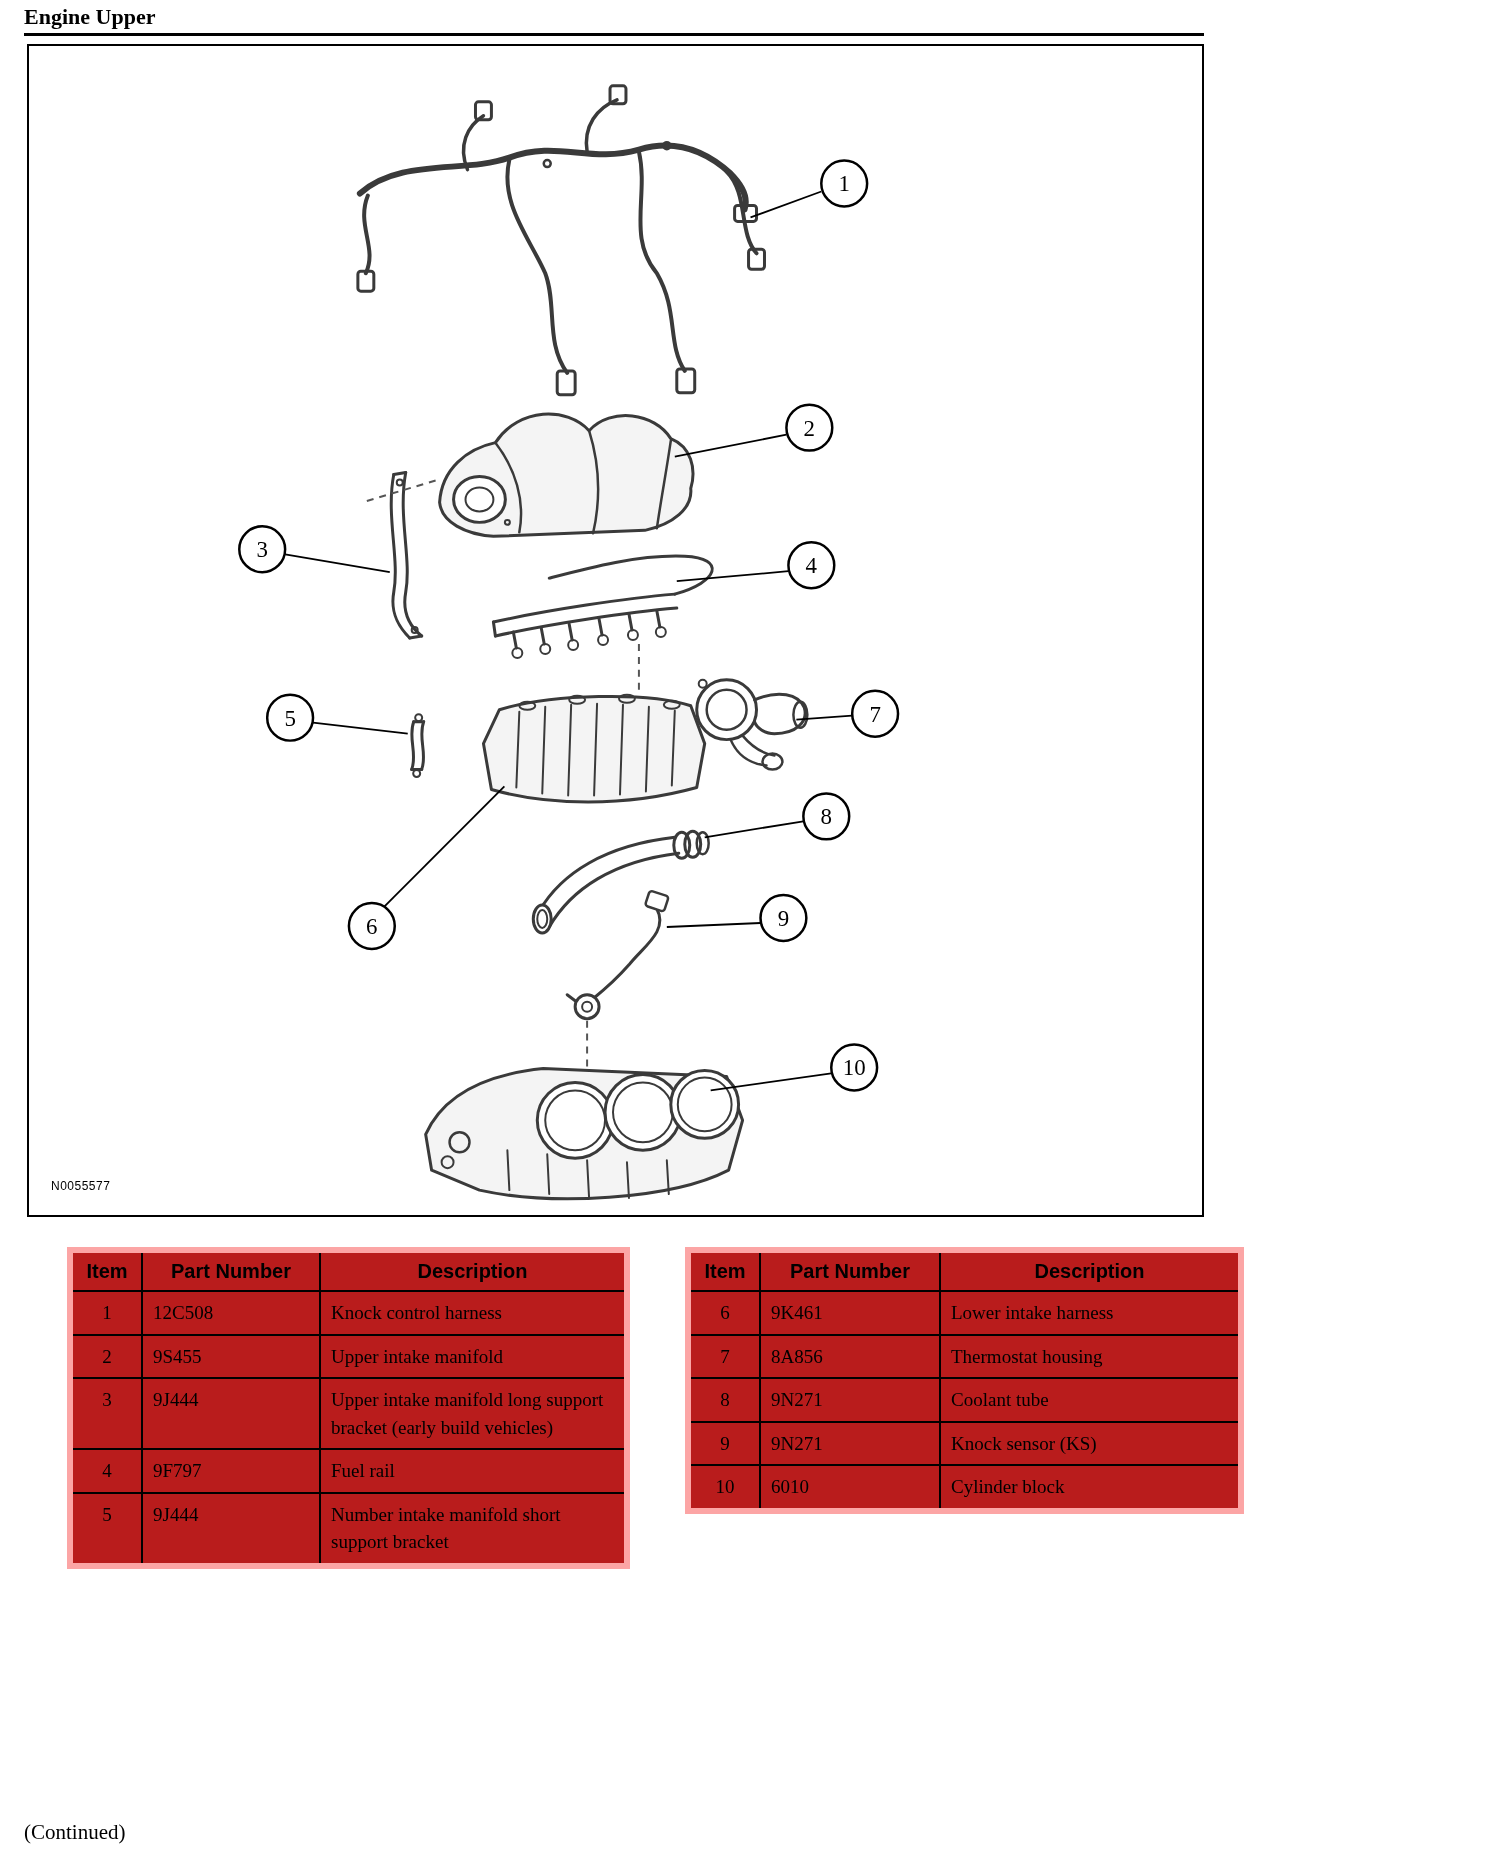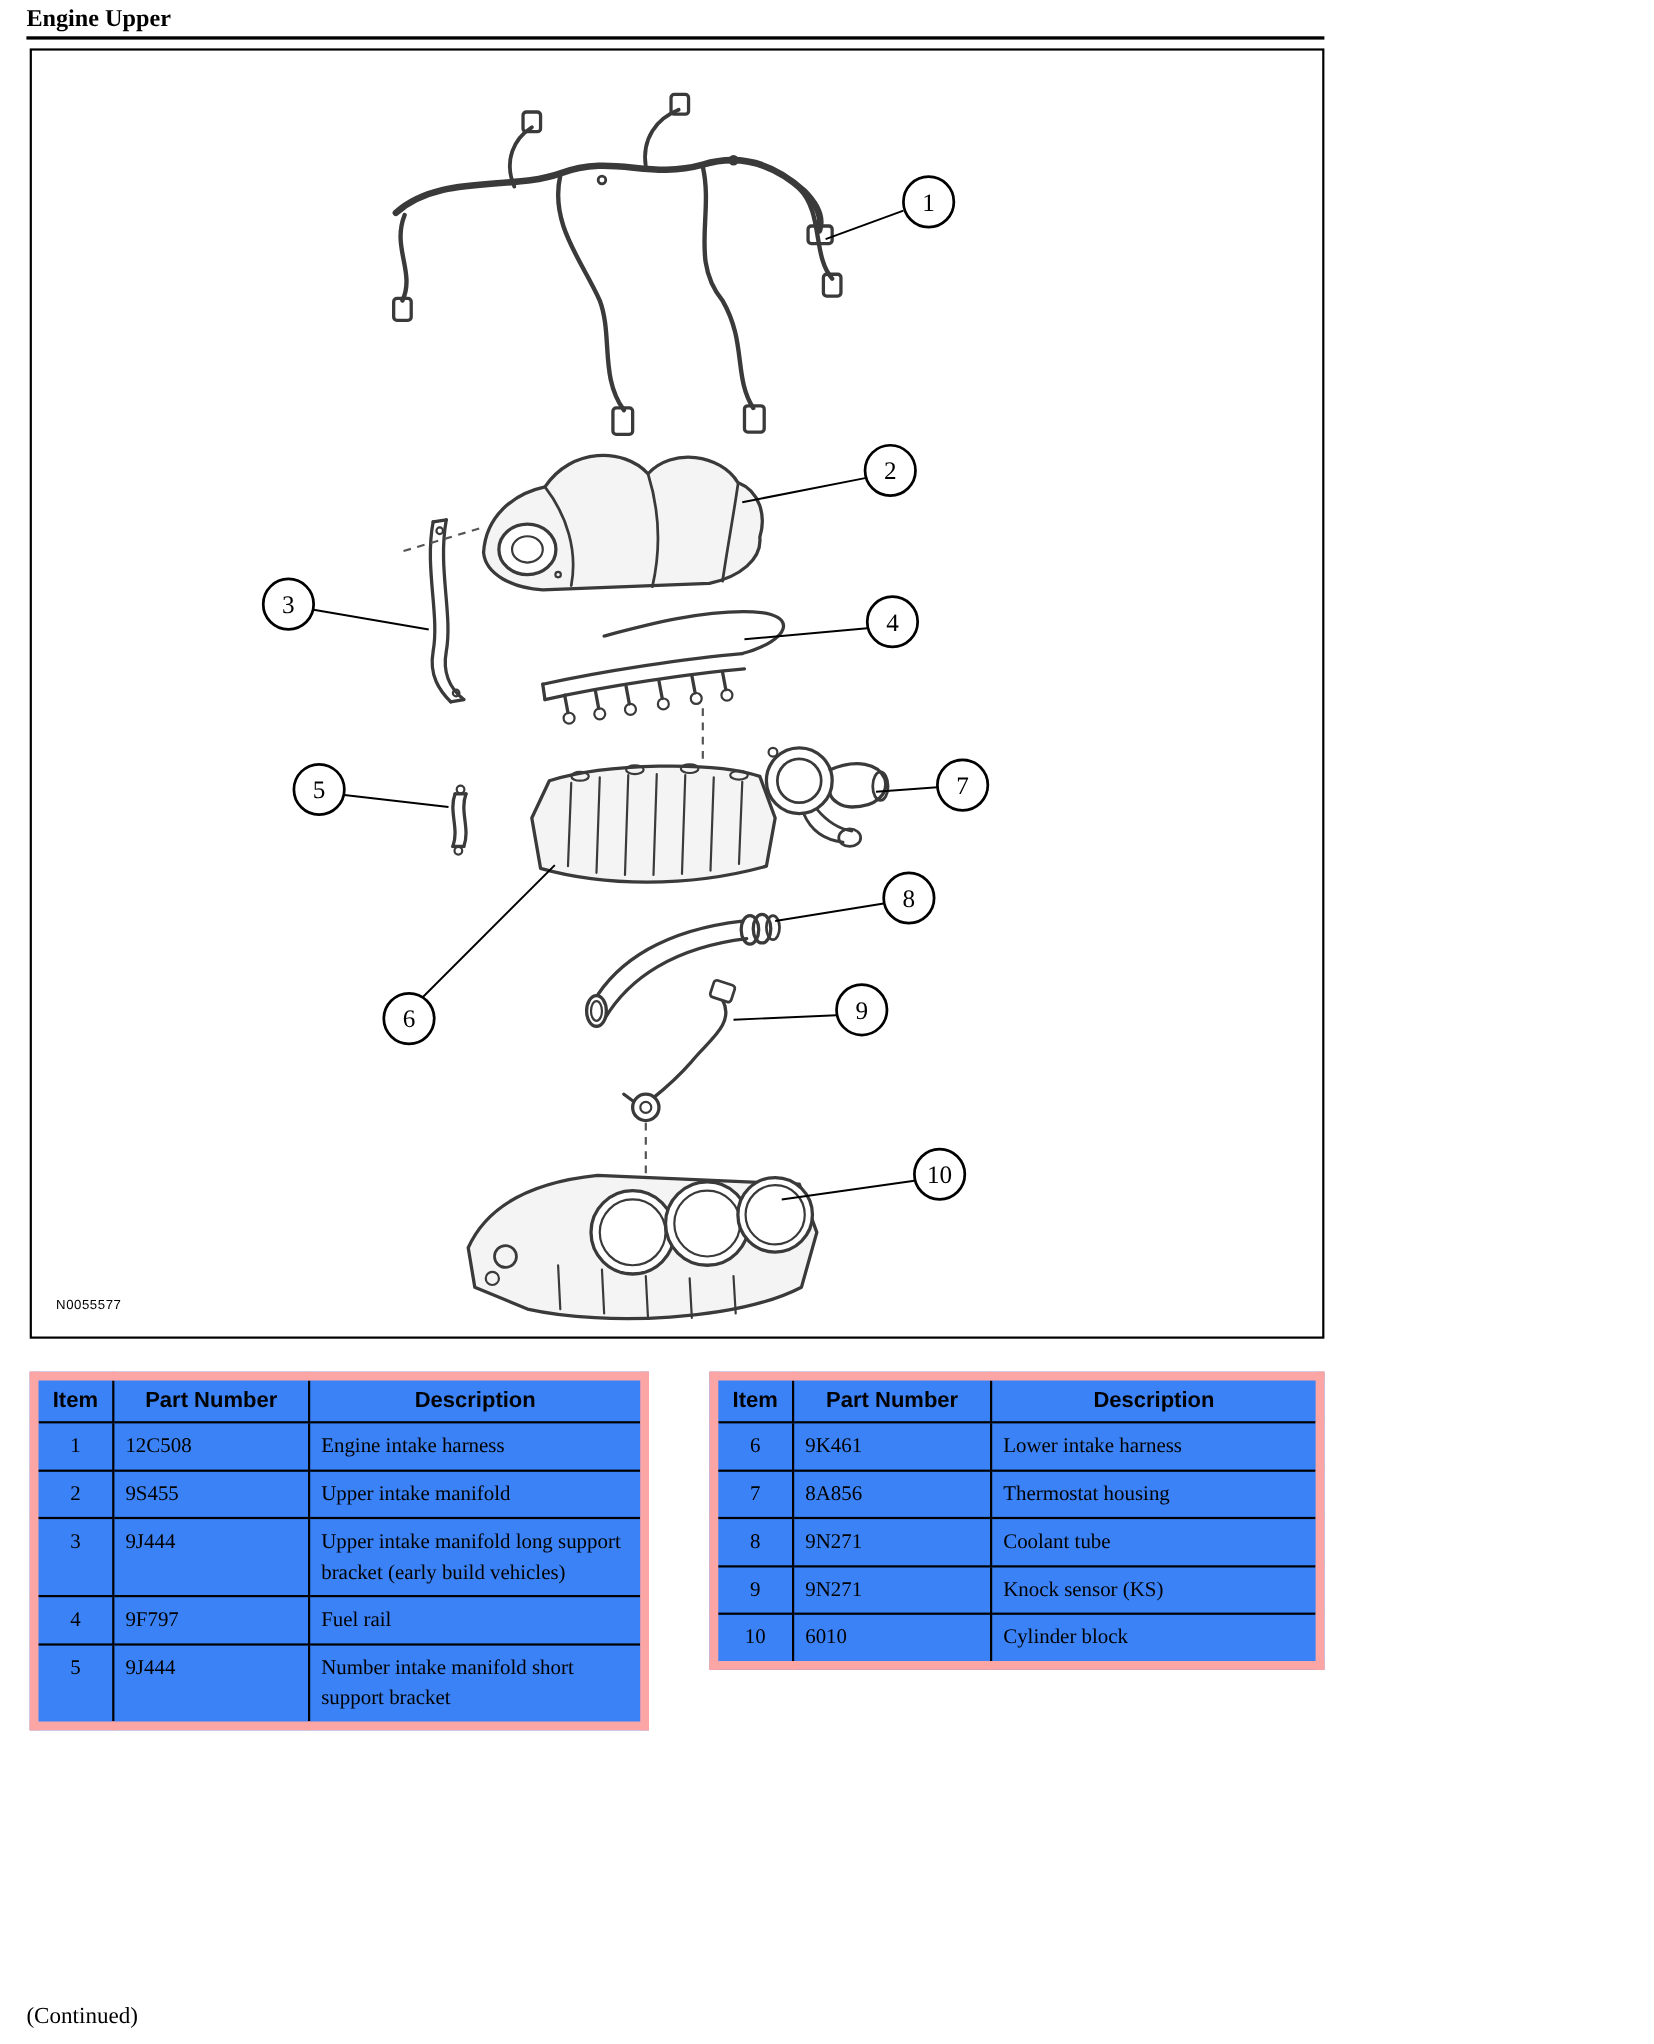--- a/index.html
+++ b/index.html
@@ -38,25 +38,26 @@
     font-family:"Liberation Serif", serif;
     font-size:23px; text-anchor:middle;
   }
   .leader { stroke:#000; stroke-width:1.8; fill:none; }
   .dashed { stroke:#555; stroke-width:2; stroke-dasharray:7 6; fill:none; }
   .art { stroke:#3a3a3a; fill:none; stroke-linecap:round; stroke-linejoin:round; }
 
   table.parts-table {
     position:absolute;
     border-collapse:collapse;
-    border:8px solid #fca5a5;
+    border:6px solid #fca5a5;
     font-family:"Liberation Serif", serif;
     font-size:19px;
-    background:#3b82f6;
+    background:#b91c1c;
     table-layout:fixed;
+    margin-left:40px;
   }
   table.parts-table th {
     font-family:"Liberation Sans", sans-serif;
     font-weight:bold; font-size:20px;
     border:2px solid #000;
     padding:7px 10px;
     text-align:center;
   }
   table.parts-table th.desc-h { text-align:center; }
   table.parts-table td {
@@ -284,21 +285,21 @@
       <tr>
         <th>Item</th>
         <th>Part Number</th>
         <th class="desc-h">Description</th>
       </tr>
     </thead>
     <tbody>
       <tr>
         <td class="item-c">1</td>
         <td>12C508</td>
-        <td>Engine intake harness</td>
+        <td>Knock control harness</td>
       </tr>
       <tr>
         <td class="item-c">2</td>
         <td>9S455</td>
         <td>Upper intake manifold</td>
       </tr>
       <tr>
         <td class="item-c">3</td>
         <td>9J444</td>
         <td>Upper intake manifold long support bracket (early build vehicles)</td>

